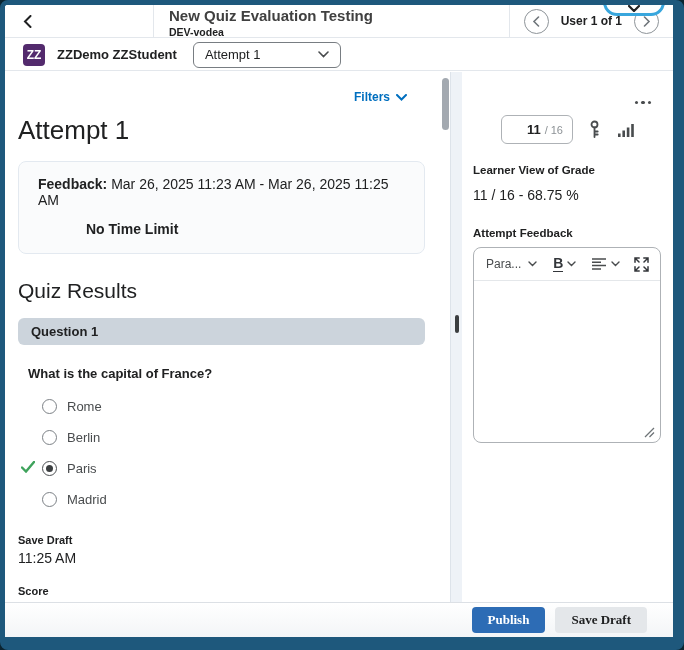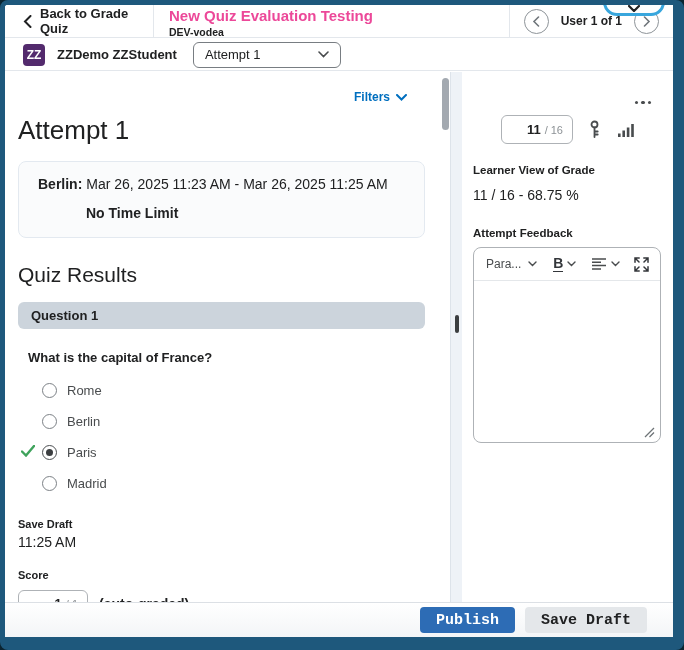--- a/index.html
+++ b/index.html
@@ -12,21 +12,21 @@
     background:#fff;
     overflow:hidden;
   }
   .content { position:relative; width:668px; height:632px; background:#fff; }
 
   
   .topbar { position:absolute; left:0; top:0; right:0; height:33px; display:flex; align-items:stretch; border-bottom:1px solid #e3e7ec; background:#fff; }
   .back-btn { display:flex; align-items:center; gap:8px; padding:0 20px 0 18px; width:148px; cursor:pointer; color:#202122; font-size:13px; font-weight:bold; }
   .vdiv { width:1px; background:#e3e7ec; }
   .title-block { padding:3px 0 0 15px; line-height:1.1; }
-  .title { font-size:15px; font-weight:bold; color:#ec4899; }
+  .title { font-size:15px; font-weight:bold; color:#404040; }
   .subtitle { font-size:10.5px; font-weight:bold; color:#202122; margin-top:2px; }
   .topbar-spacer { flex:1; }
   .pager { display:flex; align-items:center; gap:12px; padding:0 14px; }
   .pager-label { font-size:12px; font-weight:bold; color:#202122; white-space:nowrap; }
   .circle-btn { width:25px; height:25px; border:1px solid #8e9499; border-radius:50%; background:#fff; display:flex; align-items:center; justify-content:center; color:#70767b; cursor:pointer; }
   .cutoff-popup { position:absolute; top:-17px; right:8px; width:62px; height:28px; background:#fdfefe; border:3px solid #38a6dd; border-radius:14px; display:flex; align-items:flex-end; justify-content:center; padding-bottom:1px; }
 
   
   .studentbar { position:absolute; left:0; top:34px; right:0; height:32px; display:flex; align-items:center; border-bottom:1px solid #e3e7ec; background:#fff; padding-left:18px; }
   .avatar { width:22px; height:22px; border-radius:4px; display:flex; align-items:center; justify-content:center; color:#fff; font-size:12px; font-weight:bold; background:#532a6d; }
@@ -83,40 +83,39 @@
   .editor { position:relative; margin:8px 12px 0 11px; height:196px; border:1px solid #aeb2b6; border-radius:8px; background:#fff; }
   .ed-toolbar { display:flex; align-items:center; height:33px; padding:0 11px 0 12px; border-bottom:1px solid #e4e7ea; }
   .ed-para { display:flex; align-items:center; gap:7px; cursor:pointer; color:#494c4e; font-size:12px; }
   .ed-group { display:flex; align-items:center; gap:4px; cursor:pointer; margin-left:16px; }
   .bold-glyph { font-size:14px; font-weight:bold; color:#33363a; border-bottom:1.5px solid #33363a; line-height:1.05; }
   .ed-spacer { flex:1; }
   .resize-corner { position:absolute; right:5px; bottom:4px; cursor:nwse-resize; }
 
   
   .footer { position:absolute; left:0; right:0; bottom:0; height:35px; border-top:1px solid #dce0e5; background:linear-gradient(180deg,#ffffff,#f3f5f7); display:flex; align-items:center; justify-content:flex-end; gap:10px; padding-right:26px; }
-  .btn { height:26px; border:none; border-radius:4px; font-size:15px; font-weight:bold; padding:0 16px; cursor:pointer; font-family:Liberation Mono, monospace; }
+  .btn { height:26px; border:none; border-radius:4px; font-size:13px; font-weight:bold; padding:0 16px; cursor:pointer; font-family:Liberation Serif, serif; }
   .btn-primary { color:#fff; }
   .btn-secondary { background:#e4e7ea; color:#202122; }
 
   svg { display:block; }
 </style>
 </head>
 <body>
 
 <div class="frame">
 <div class="content">
 
   <div class="topbar">
     <div class="back-btn">
       <span>
         <svg width="9" height="13" viewBox="0 0 9 13">
               <path d="M7.5 1 L2 6.5 L7.5 12" fill="none" stroke="#202122" stroke-width="2" stroke-linecap="round"></path>
             </svg>
       </span>
-      <span>Back to Grade Quiz</span>
     </div>
     <div class="vdiv"></div>
     <div class="title-block">
       <div class="title">New Quiz Evaluation Testing</div>
       <div class="subtitle">DEV-vodea</div>
     </div>
     <div class="topbar-spacer"></div>
     <div class="vdiv"></div>
     <div class="pager">
       <div class="circle-btn">
@@ -164,21 +163,21 @@
                   <path d="M1 1 L5.5 5.5 L10 1" fill="none" stroke="#006fbf" stroke-width="2" stroke-linecap="round"></path>
                 </svg>
           </span>
         </span>
       </div>
 
       <h1 class="h1">Attempt 1</h1>
 
       <div class="info-card">
         <div class="info-line">
-          <span class="info-label">Berlin:</span><span> Mar 26, 2025 11:23 AM - Mar 26, 2025 11:25 AM</span>
+          <span class="info-label">Feedback:</span><span> Mar 26, 2025 11:23 AM - Mar 26, 2025 11:25 AM</span>
         </div>
         <div class="info-line no-time">No Time Limit</div>
       </div>
 
       <h2 class="h2">Quiz Results</h2>
 
       <div class="qbar">Question 1</div>
 
       <div class="qtext">What is the capital of France?</div>
 

